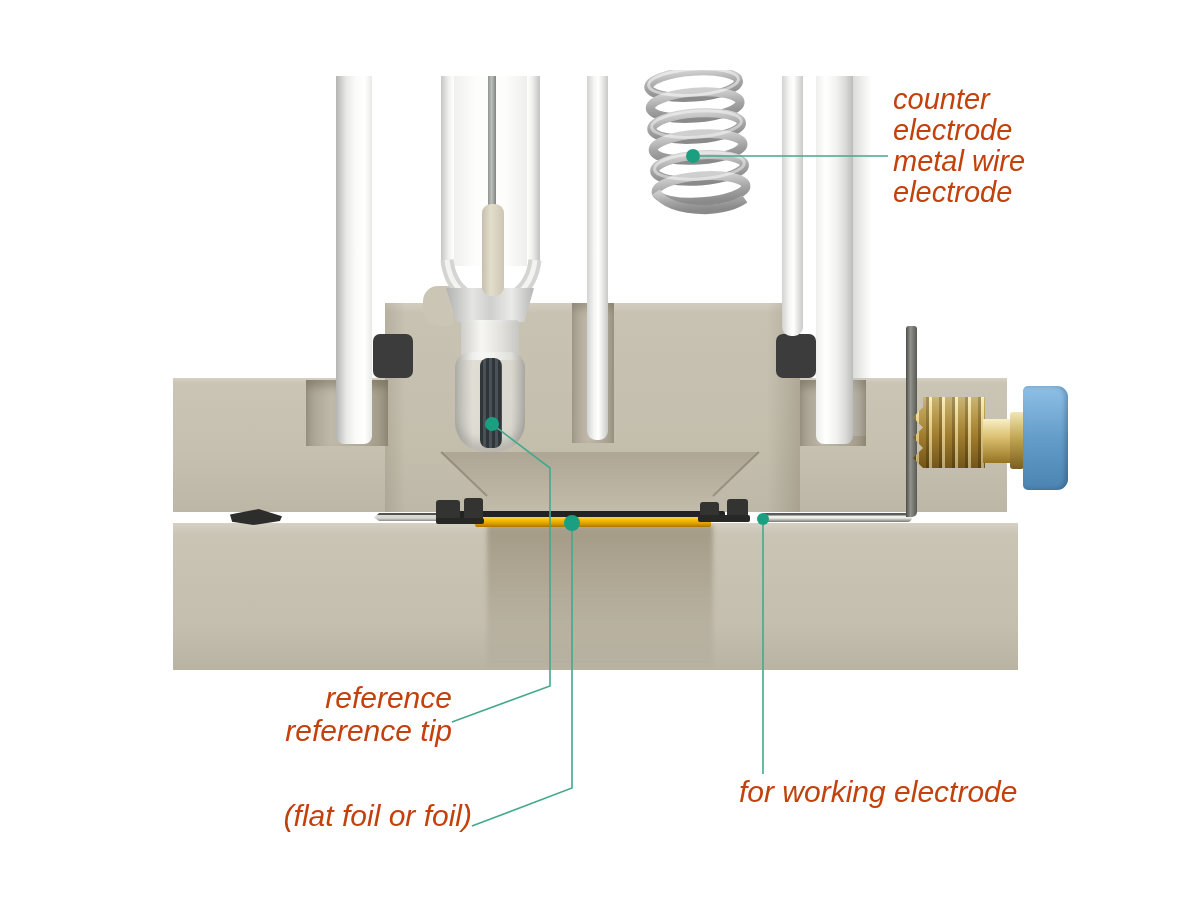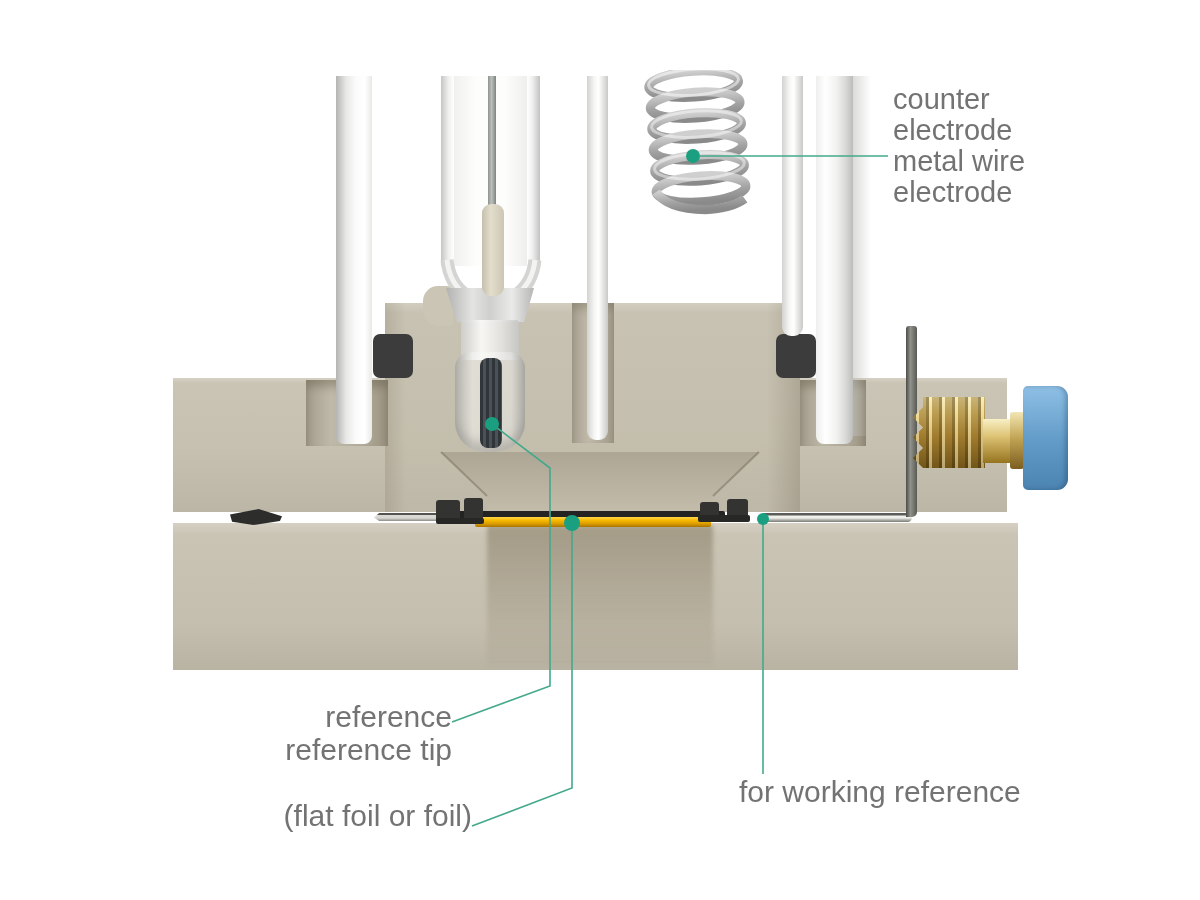--- a/index.html
+++ b/index.html
@@ -76,24 +76,24 @@
     background:linear-gradient(90deg,rgba(178,178,174,.8),rgba(246,246,244,.55) 25%,rgba(252,252,250,.4) 55%,rgba(235,235,233,.55) 80%,rgba(172,172,168,.8));
     box-shadow:inset 0 -9px 10px rgba(120,120,116,.35);}
   .frit{left:480px;top:358px;width:22px;height:90px;border-radius:8px;
     background:repeating-linear-gradient(90deg,#2f3538 0 3px,#4a5257 3px 6px);}
   .ref-wire{left:488px;top:76px;width:8px;height:132px;
     background:linear-gradient(90deg,#8f938f,#bcc0bc 45%,#7f837f);}
   .ref-tip{left:482px;top:204px;width:22px;height:92px;border-radius:9px;
     background:linear-gradient(90deg,#c6bfad,#e3ddcc 40%,#cdc6b4);}
   .blob{left:423px;top:286px;width:30px;height:40px;border-radius:15px 4px 4px 15px;background:#cbc5b6;}
   
-  .lbl{color:#737373;font-size:30px;line-height:33px;letter-spacing:0;}
+  .lbl{color:#c2410c;font-size:30px;line-height:33px;letter-spacing:0;font-style:italic;}
   .lbl div{white-space:nowrap;}
   .lbl-counter{left:893px;top:84px;font-size:29px;line-height:31px;text-align:left;}
-  .lbl-reference{left:202px;top:700px;width:250px;text-align:right;}
+  .lbl-reference{left:202px;top:681px;width:250px;text-align:right;}
   .lbl-working{left:172px;top:799px;width:300px;text-align:right;}
   .lbl-tantalum{left:739px;top:775px;text-align:left;}
   svg{display:block;}
 </style>
 </head>
 <body>
 
 <div id="canvas">
 
   <div class="abs plate-top"></div>
@@ -210,16 +210,16 @@
     <div>electrode</div>
   </div>
   <div class="abs lbl lbl-reference">
     <div>reference</div>
     <div>reference tip</div>
   </div>
   <div class="abs lbl lbl-working">
     <div>(flat foil or foil)</div>
   </div>
   <div class="abs lbl lbl-tantalum">
-    <div>for working reference</div>
+    <div>for working electrode</div>
   </div>
 
 </div>
 
 </body></html>

